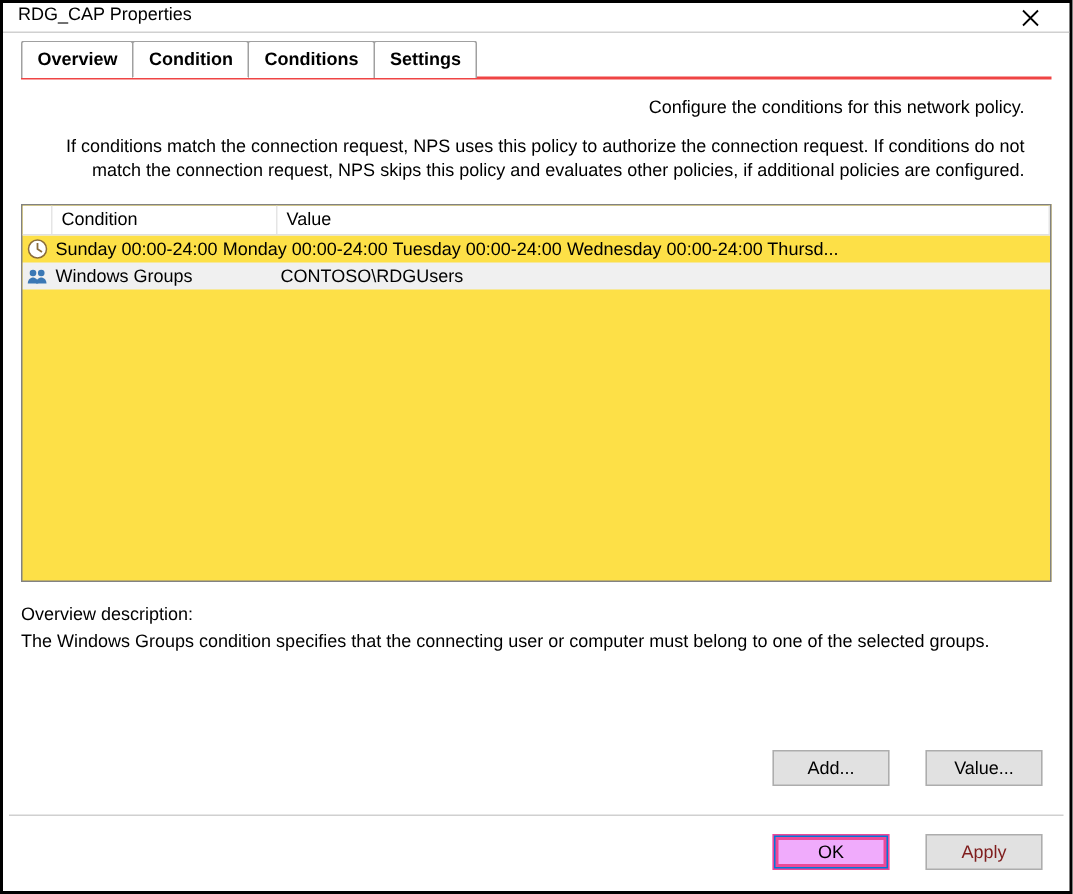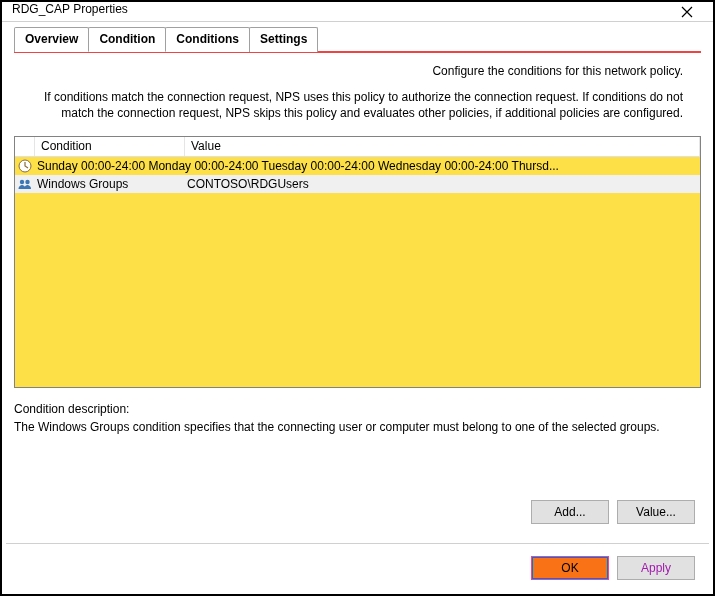--- a/index.html
+++ b/index.html
@@ -88,39 +88,39 @@
     display:flex; align-items:center; justify-content:center;
   }
   .row .ccond { width:150px; padding-left:2px; white-space:nowrap; overflow:hidden; }
   .row .cval  { flex:1; padding-left:2px; white-space:nowrap; overflow:hidden; text-overflow:ellipsis; }
   .condlabel { margin-top:14px; }
   .condtext  { margin-top:4px; }
   .btnrow {
     position:absolute;
     right:18px;
     display:flex;
-    gap:8px;
+    gap:24px;
   }
   .btnrow.actions { bottom:70px; }
   .btnrow.dlg     { bottom:14px; }
   button.win {
     width:78px; height:24px;
     background:#e1e1e1;
     border:1px solid #adadad;
     font:12px "Segoe UI", Tahoma, sans-serif;
     cursor:default;
     padding:0;
   }
   button.win.default {
-    border:1px solid #ec4899;
+    border:4px solid #ec4899;
     outline:1px solid #0078d7;
     outline-offset:-2px;
-    background:#f97316;
+    background:#f0abfc;
   }
-  button.win:disabled { color:#a21caf; }
+  button.win:disabled { color:#7f1d1d; }
   .divider {
     position:absolute;
     left:4px; right:4px; bottom:50px;
     border-top:1px solid #d0d0d0;
   }
   svg.ico { width:16px; height:16px; }
 </style>
 </head>
 <body>
 
@@ -171,21 +171,21 @@
               <path d="M1.5 13 C1.5 10 4 9 5 9 C6 9 8.5 10 8.5 13 Z" fill="#3b78b5"></path>
               <path d="M7 13 C7 10 9.5 9 10.5 9 C11.5 9 14 10 14 13 Z" fill="#3b78b5"></path>
             </svg>
           </div>
           <div class="ccond">Windows Groups</div>
           <div class="cval">CONTOSO\RDGUsers</div>
         </div>
       </div>
   </div>
 
-  <div class="condlabel">Condition description:</div>
+  <div class="condlabel">Overview description:</div>
   <div class="condtext">The Windows Groups condition specifies that the connecting user or computer must belong to one of the selected groups.</div>
 
 </div>
 
 <div class="btnrow actions">
   <button class="win">Add...</button>
   <button class="win">Value...</button>
 </div>
 
 <div class="divider"></div>

